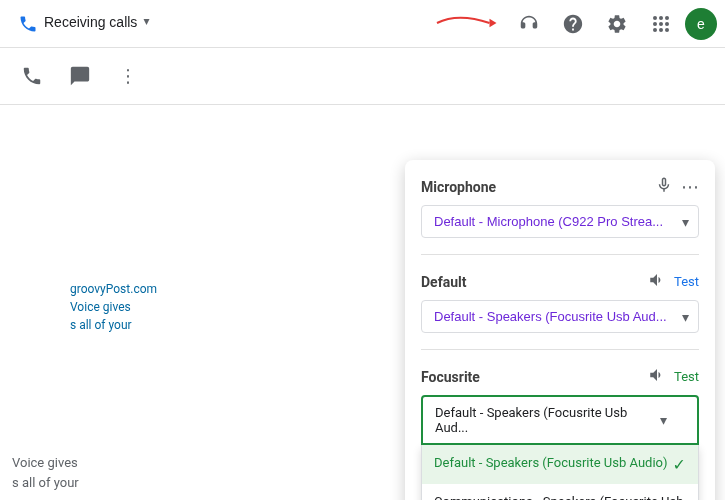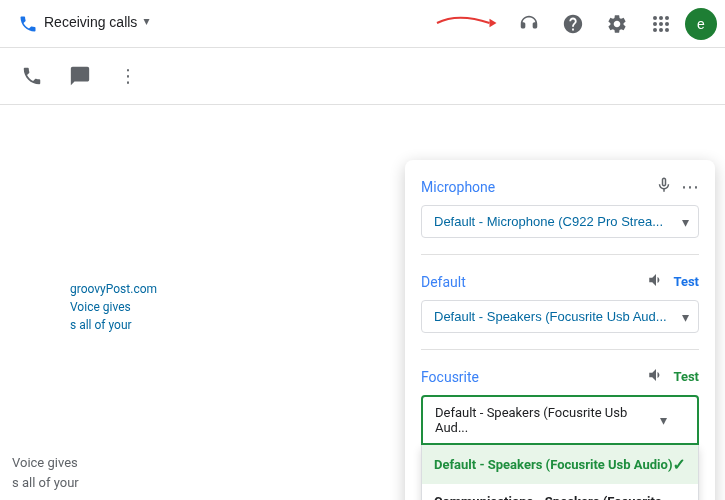--- a/index.html
+++ b/index.html
@@ -135,49 +135,49 @@
 
     .section-header {
       display: flex;
       align-items: center;
       justify-content: space-between;
       margin-bottom: 8px;
     }
 
     .section-title {
       font-size: 14px;
-      color: #3b82f6;
-      font-weight: 400;
+      color: #404040;
+      font-weight: 700;
     }
 
     .section-icons {
       display: flex;
       align-items: center;
       gap: 8px;
     }
 
     .test-link {
       color: #1a73e8;
-      font-weight: 700;
+      font-weight: 400;
       font-size: 13px;
       cursor: pointer;
       text-decoration: none;
     }
 
     .test-link.green {
       color: #1e8e3e;
     }
 
     .select-box {
       width: 100%;
       border: 1px solid #dadce0;
       border-radius: 4px;
       padding: 8px 30px 8px 12px;
       font-size: 13px;
-      color: #0369a1;
+      color: #6d28d9;
       appearance: none;
       background: #fff;
       cursor: pointer;
       position: relative;
     }
 
     .select-wrapper {
       position: relative;
     }
 
@@ -220,23 +220,22 @@
       background: #fff;
       box-shadow: 0 4px 8px rgba(0,0,0,0.15);
       overflow: hidden;
     }
 
     .dropdown-option {
       padding: 10px 12px;
       font-size: 13px;
       cursor: pointer;
       display: flex;
-      align-items: center;
+      align-items: flex-start;
       justify-content: space-between;
-      font-weight: bold;
     }
 
     .dropdown-option.selected {
       background: #e8f5e9;
       color: #1e8e3e;
     }
 
     .dropdown-option.normal {
       color: #202124;
     }

